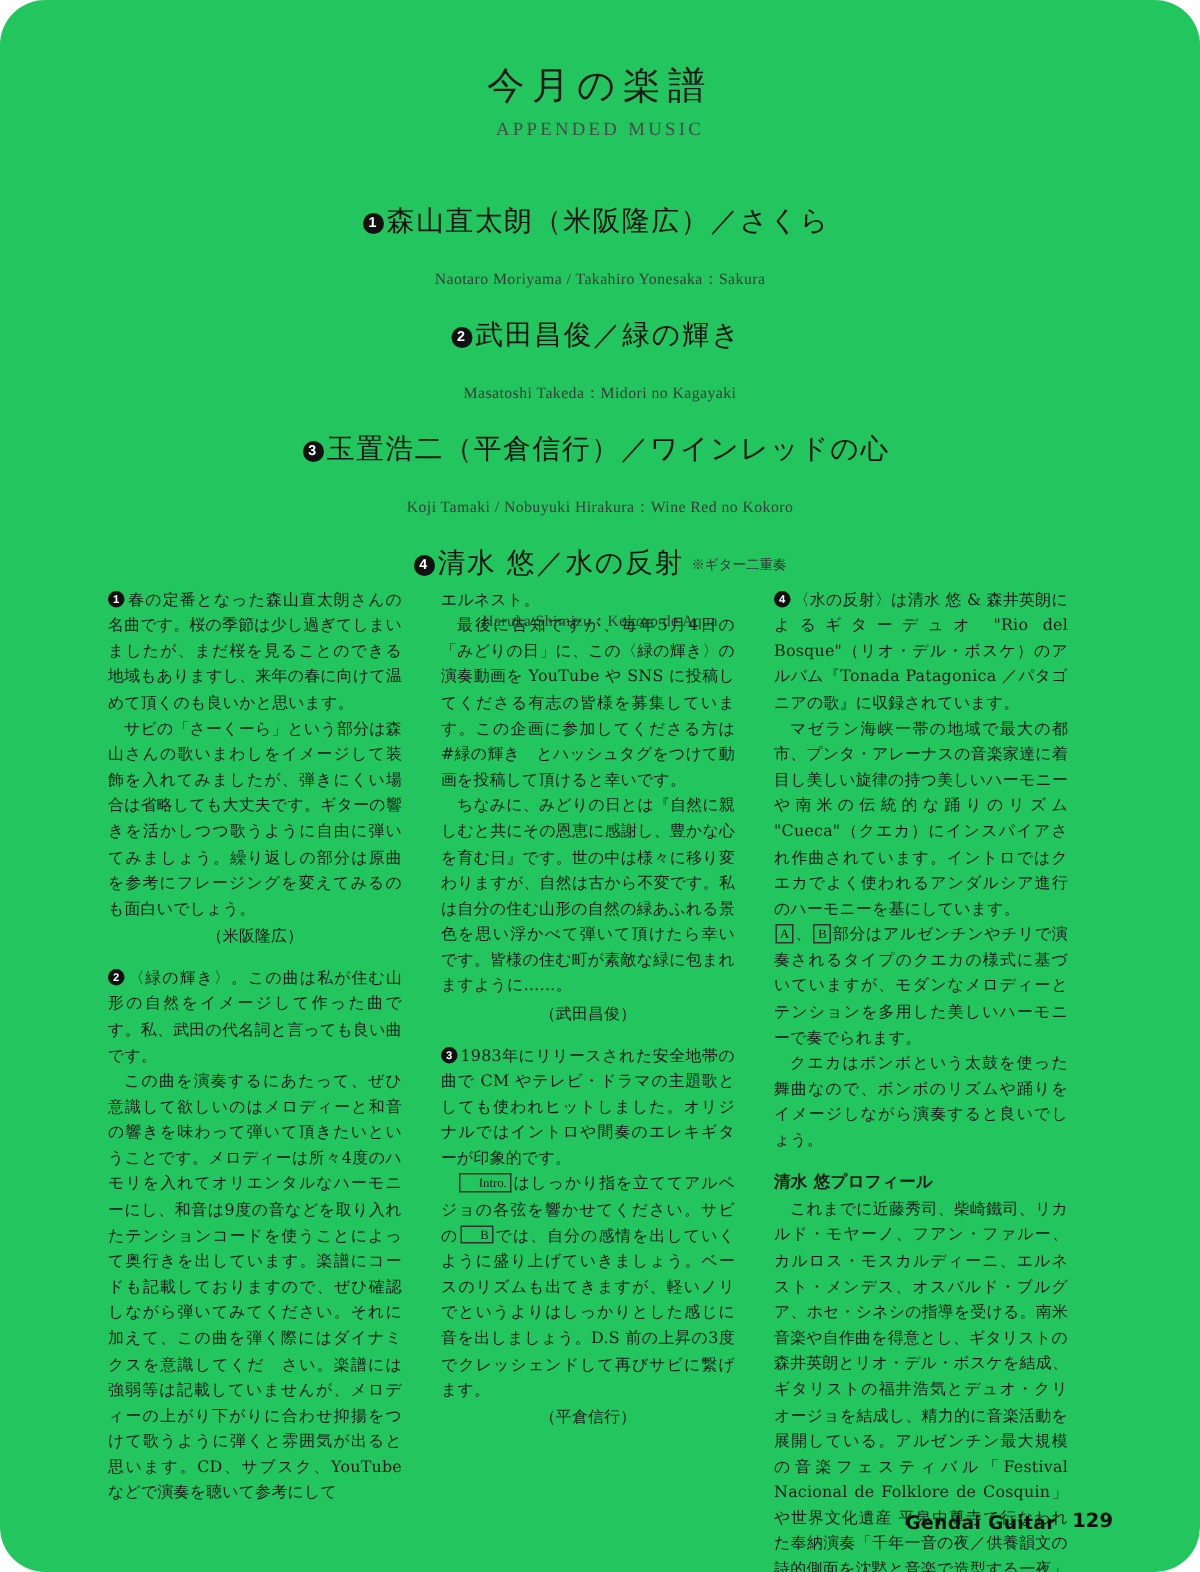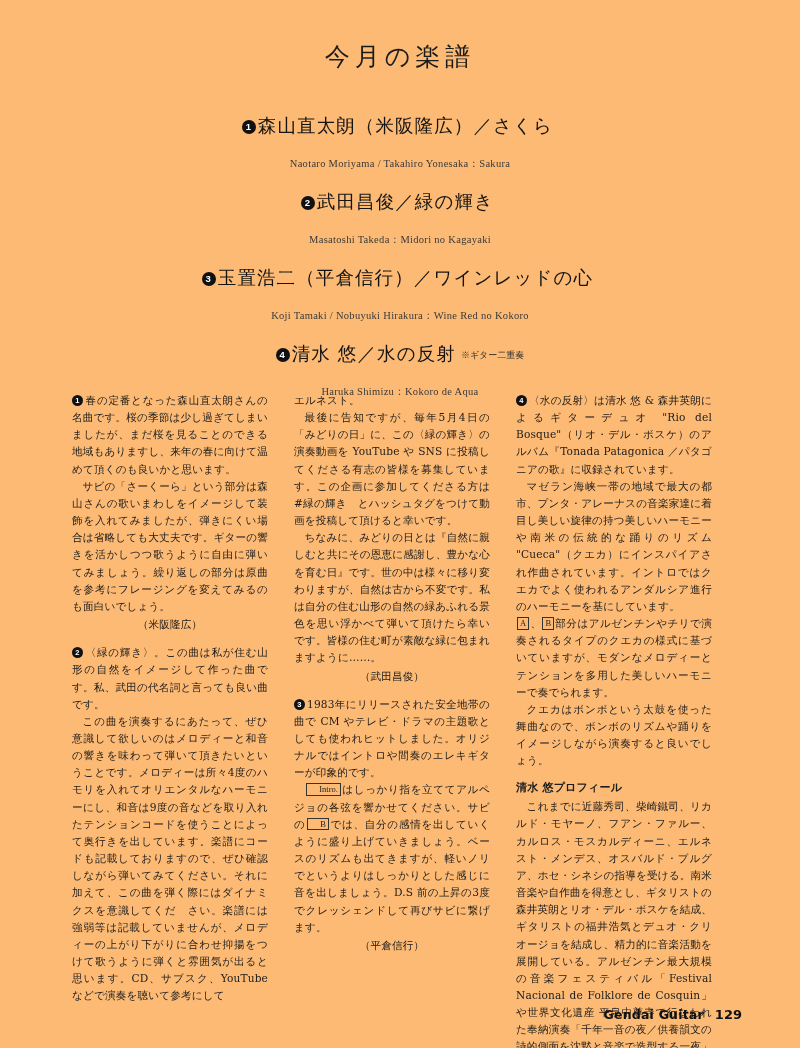--- a/index.html
+++ b/index.html
@@ -7,21 +7,22 @@
     width:800px;height:1048px;
     background:#ffffff;
     font-family:"Liberation Serif","DejaVu Serif",serif;
     color:#1a1a1a;
     position:relative;
     overflow:hidden;
   }
   .page{
     position:absolute;
     inset:0;
-    background:#fdba74;
+    background:#22c55e;
+    border-radius:30px;
   }
 
   
   .masthead{
     text-align:center;
     padding-top:42px;
   }
   .masthead .jp-title{
     font-size:25px;
     letter-spacing:5px;
@@ -163,20 +164,21 @@
     color:#111;
   }
 </style>
 </head>
 <body>
 
 <div class="page">
 
   <div class="masthead">
     <div class="jp-title">今月の楽譜</div>
+    <div class="en-title">APPENDED MUSIC</div>
   </div>
 
   <div class="tracklist">
 
     <div class="track">
       <div class="track-main">
         <span class="track-num">1</span><span>森山直太朗（米阪隆広）／さくら</span><span class="track-note"></span>
       </div>
       <div class="track-sub">Naotaro Moriyama / Takahiro Yonesaka：Sakura</div>
     </div>

